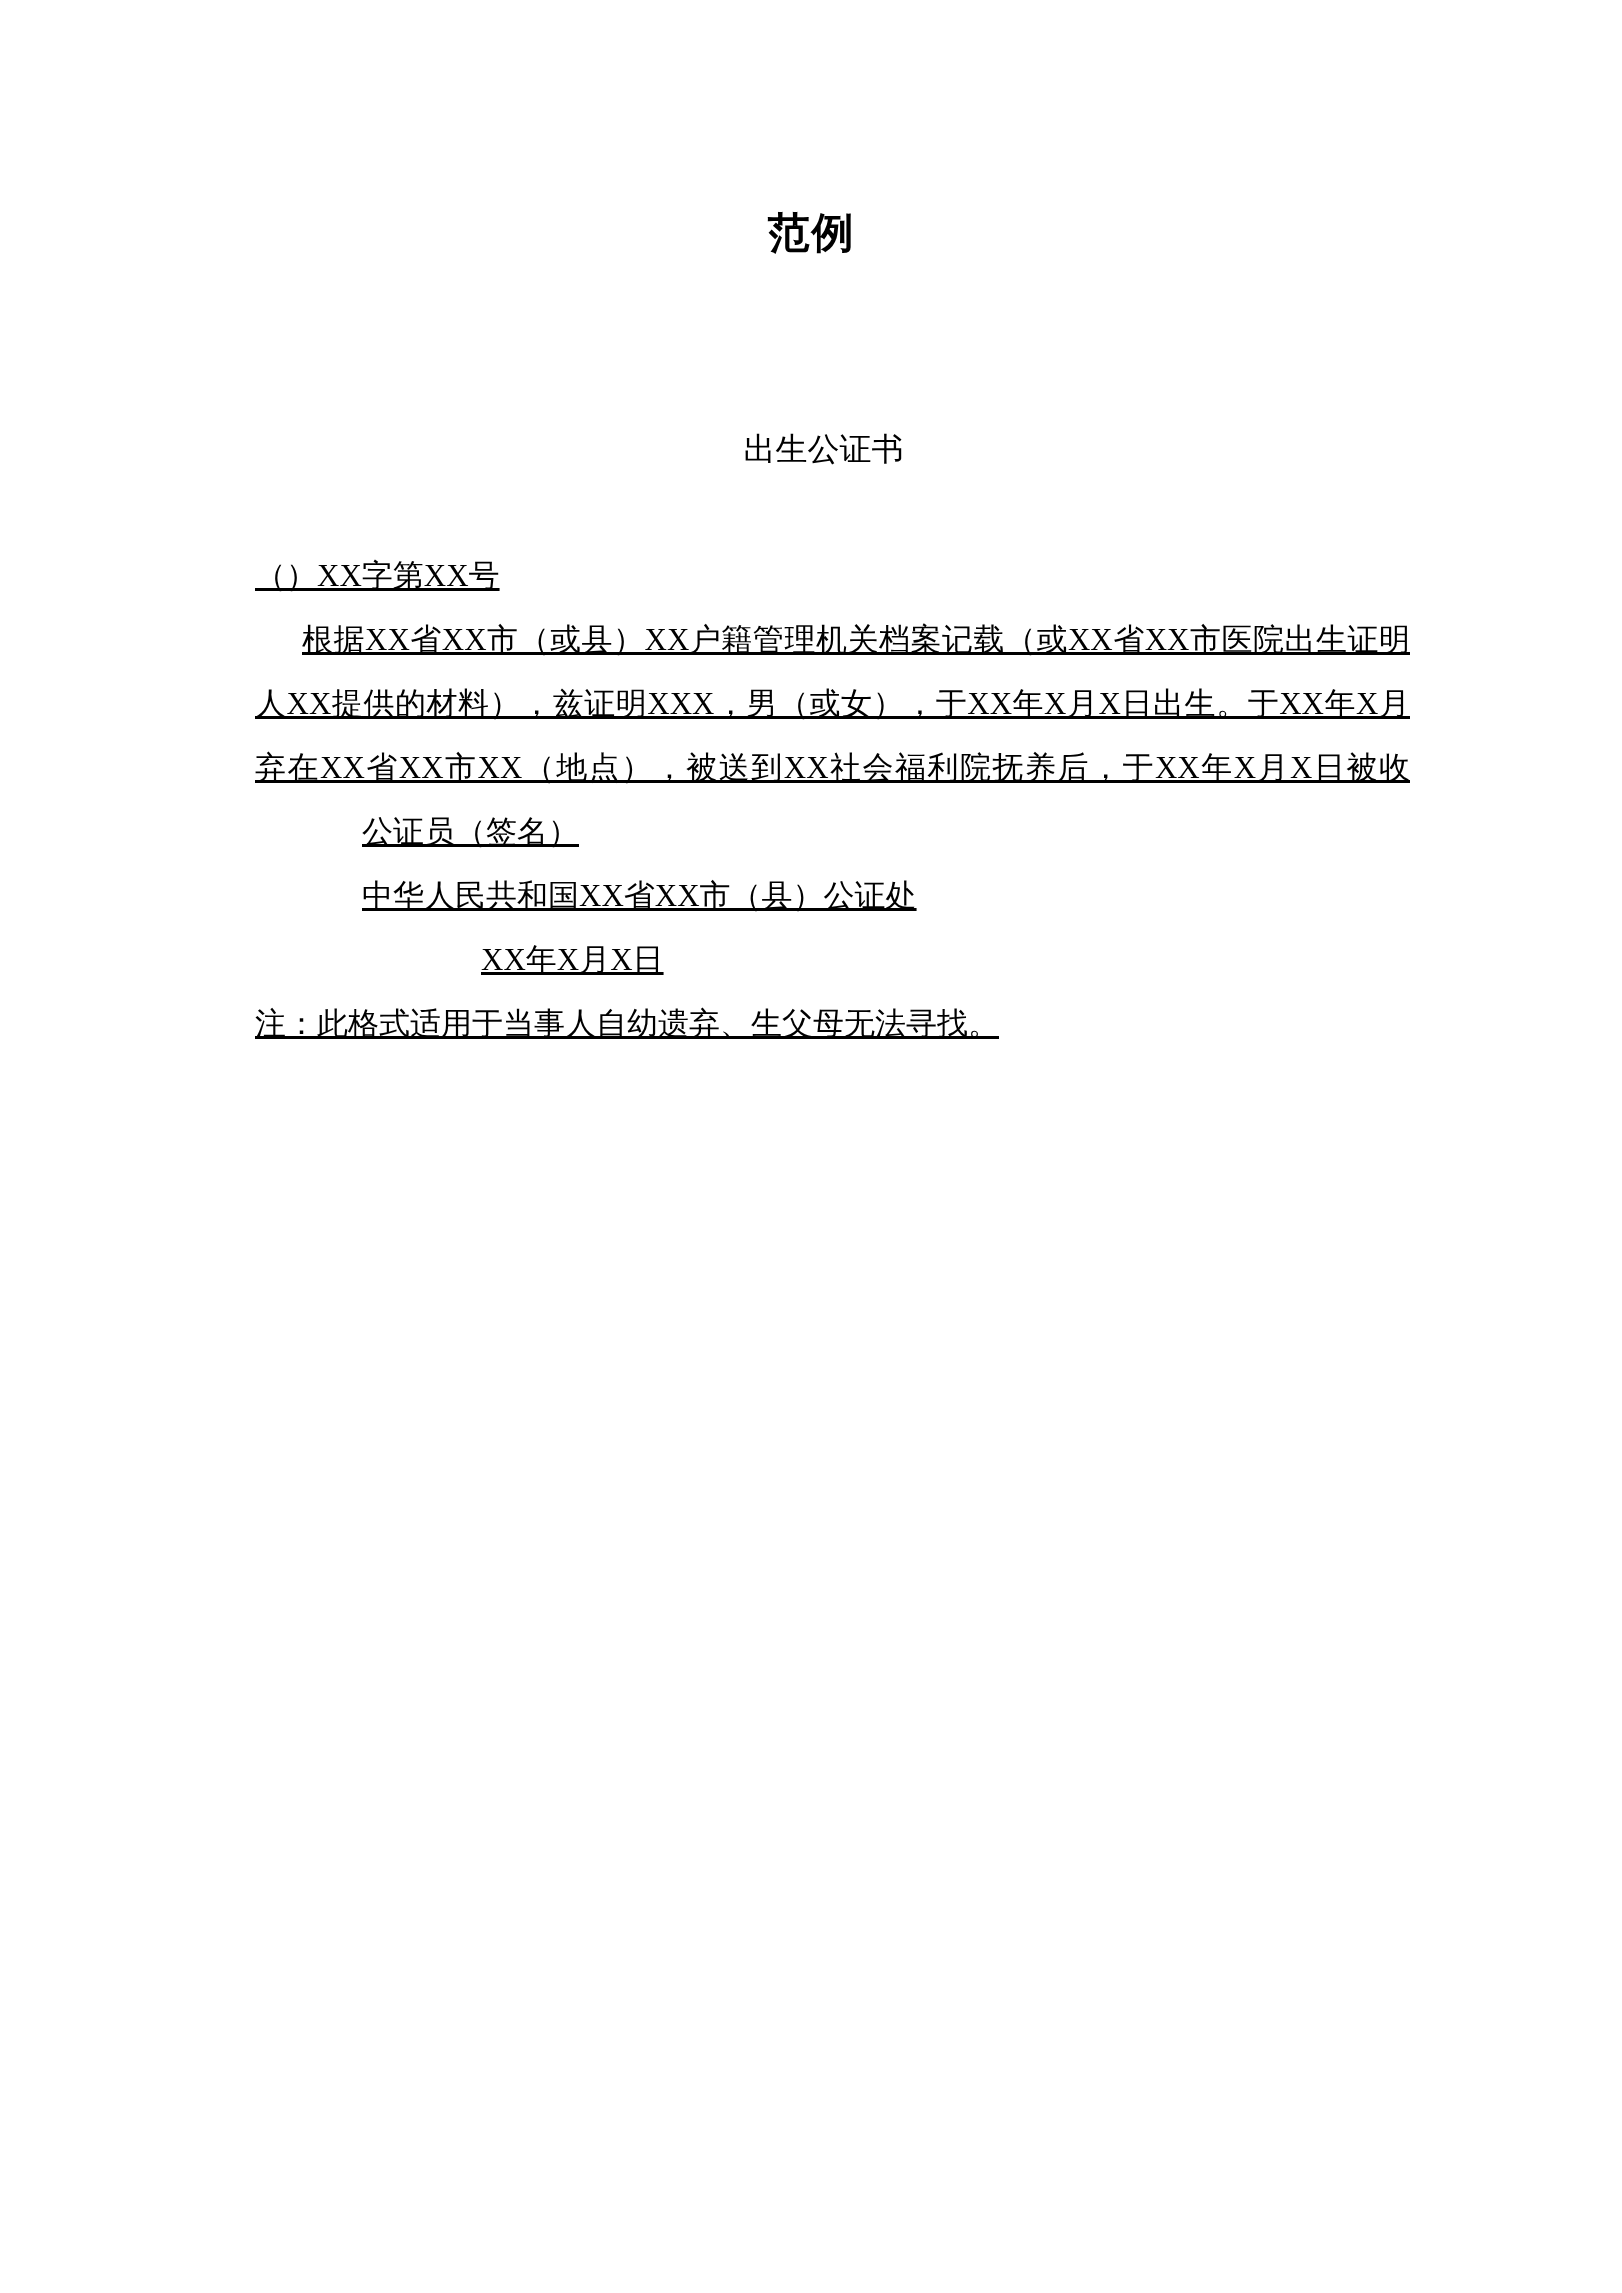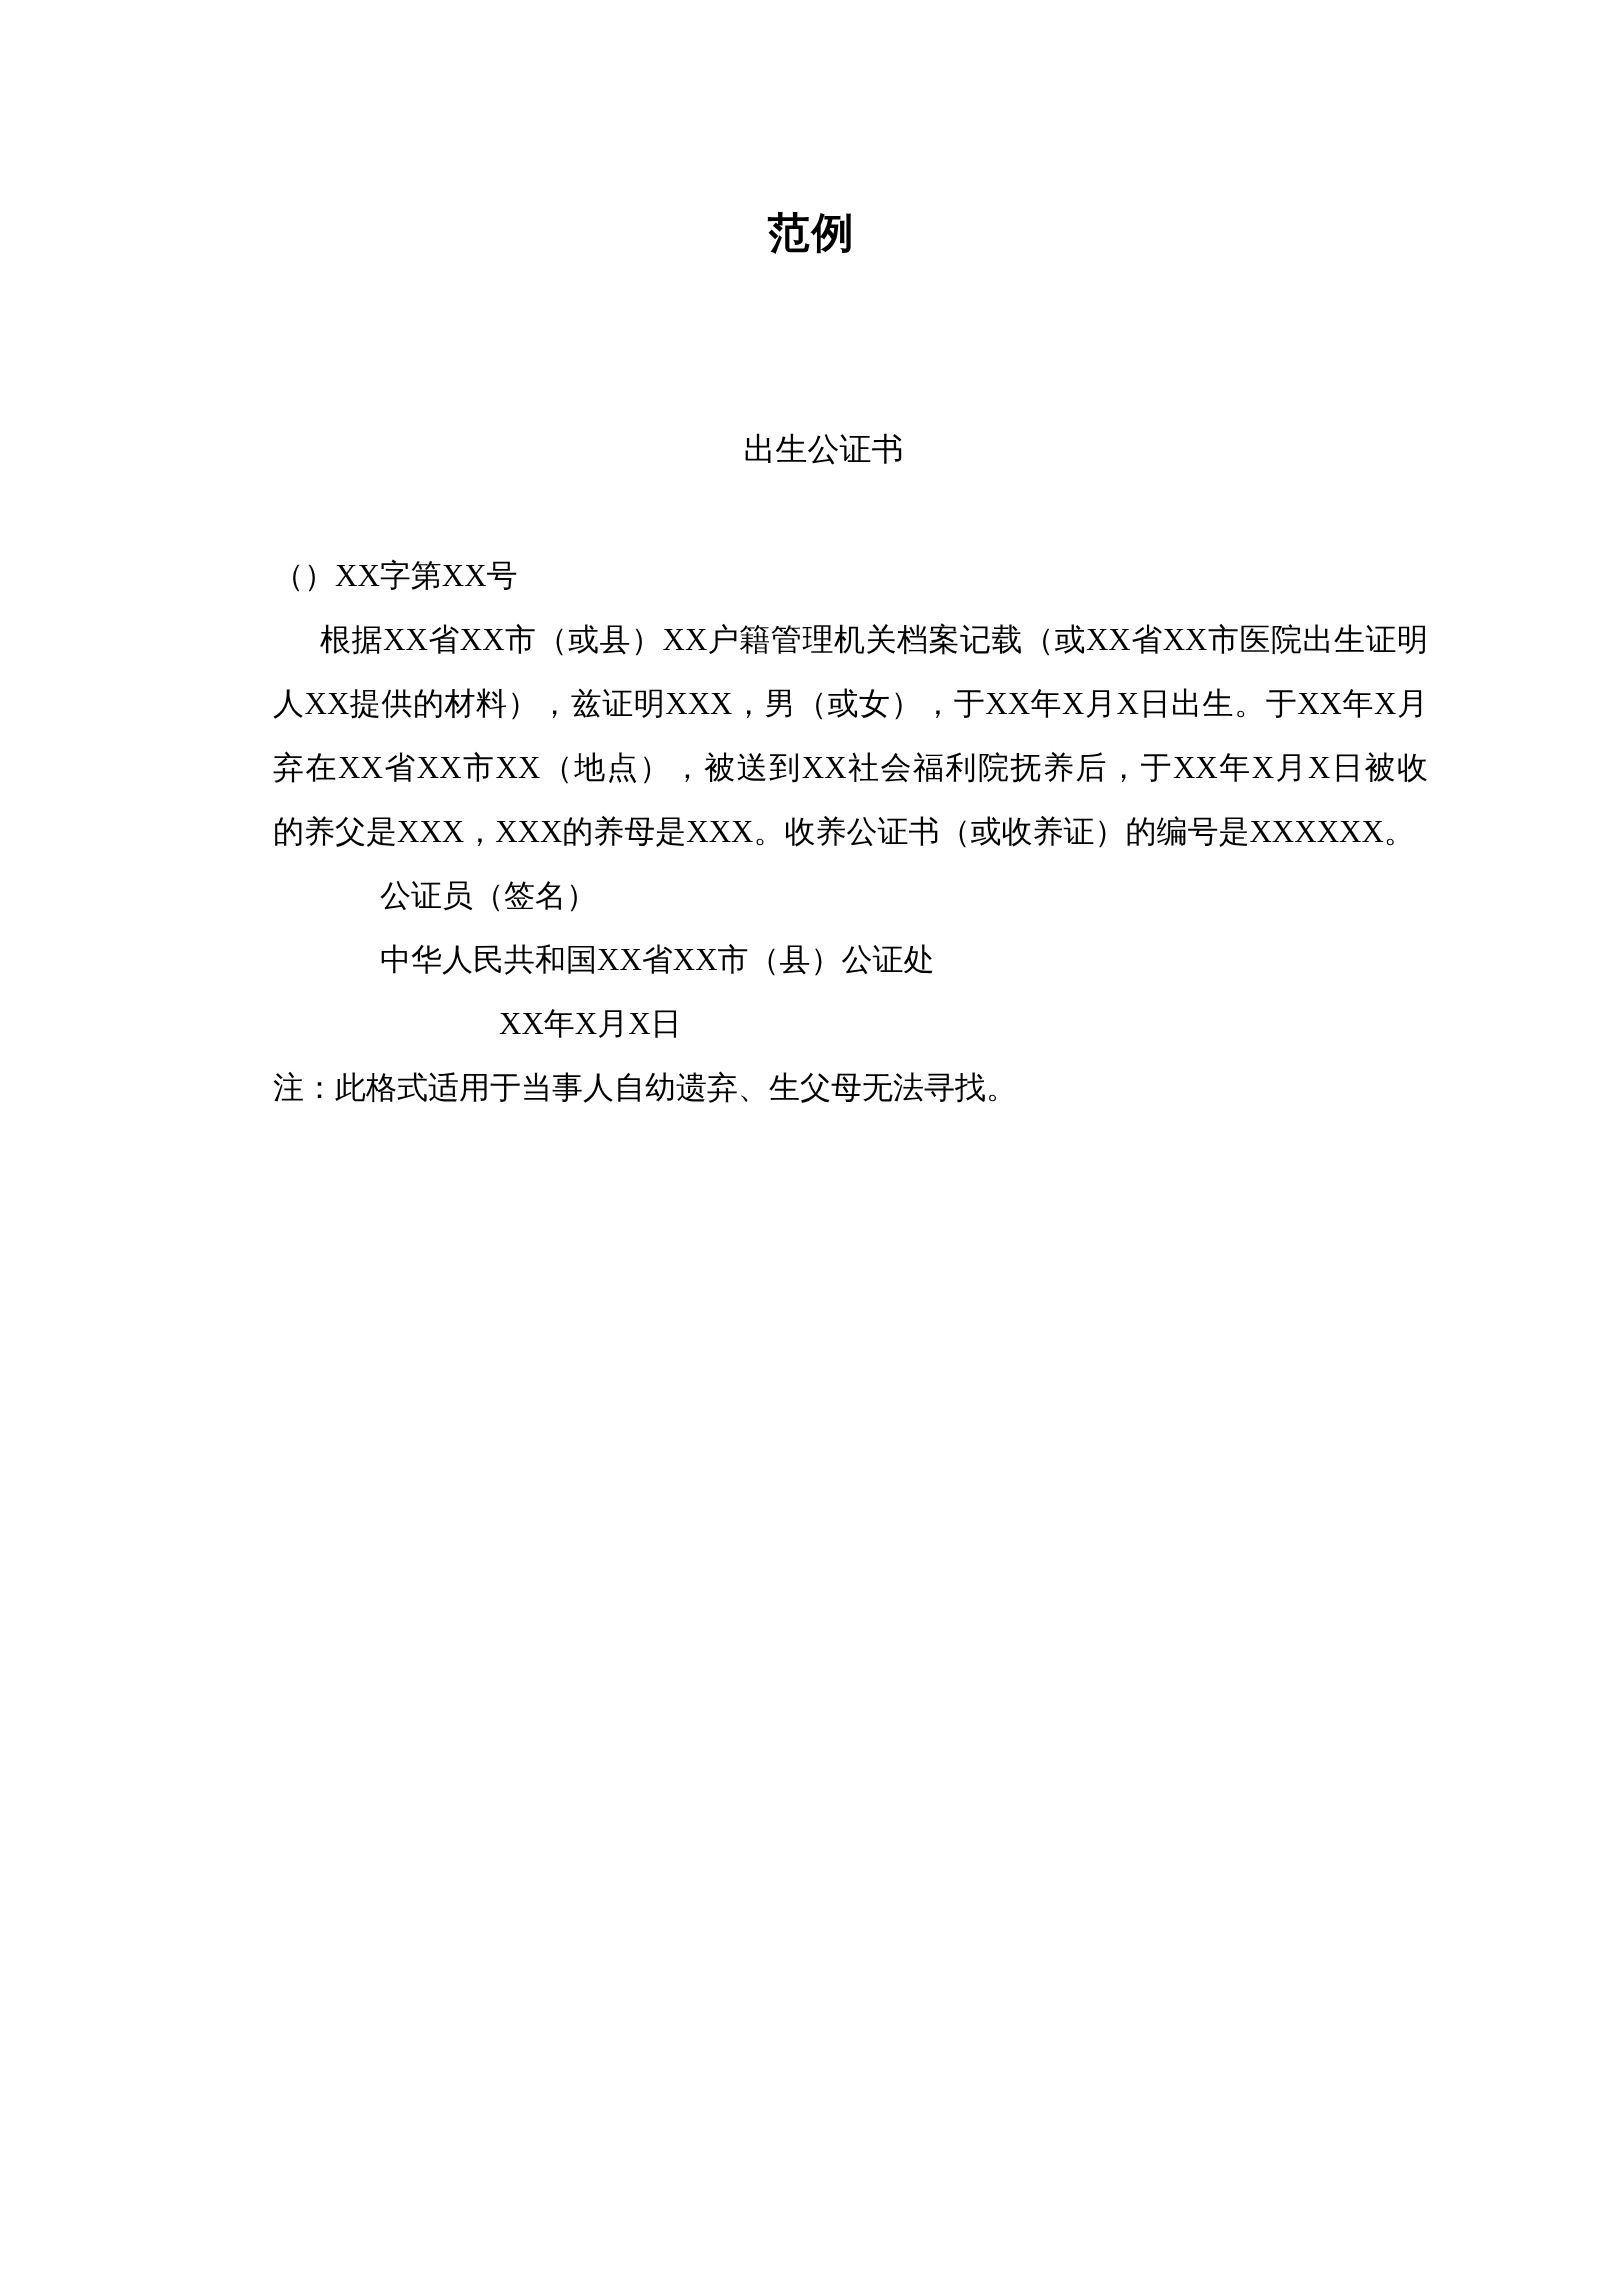--- a/index.html
+++ b/index.html
@@ -38,25 +38,26 @@
     left: 0;
     width: 100%;
     margin: 12px;
     text-align: center;
     font-size: 32px;
     font-weight: normal;
     color: #000000;
   }
   .text-block {
     position: absolute;
-    left: 273px;
+    left: 255px;
     top: 544px;
     width: 1155px;
     font-size: 31px;
     color: #000000;
+    text-decoration: underline;
   }
   .line {
     height: 64px;
     line-height: 64px;
     white-space: nowrap;
   }
   .line.justify {
     white-space: normal;
     text-align: justify;
     text-align-last: justify;
@@ -84,21 +85,20 @@
   <div class="text-block">
 
     <div class="line">（）XX字第XX号</div>
 
     <div class="line justify indent">根据XX省XX市（或县）XX户籍管理机关档案记载（或XX省XX市医院出生证明或知情</div>
 
     <div class="line justify">人XX提供的材料），兹证明XXX，男（或女），于XX年X月X日出生。于XX年X月X日被遗</div>
 
     <div class="line justify">弃在XX省XX市XX（地点），被送到XX社会福利院抚养后，于XX年X月X日被收养，XXX</div>
 
-    <div class="line">的养父是XXX，XXX的养母是XXX。收养公证书（或收养证）的编号是XXXXXX。</div>
 
     <div class="line sig">公证员（签名）</div>
 
     <div class="line sig">中华人民共和国XX省XX市（县）公证处</div>
 
     <div class="line date">XX年X月X日</div>
 
     <div class="line">注：此格式适用于当事人自幼遗弃、生父母无法寻找。</div>
 
   </div>

